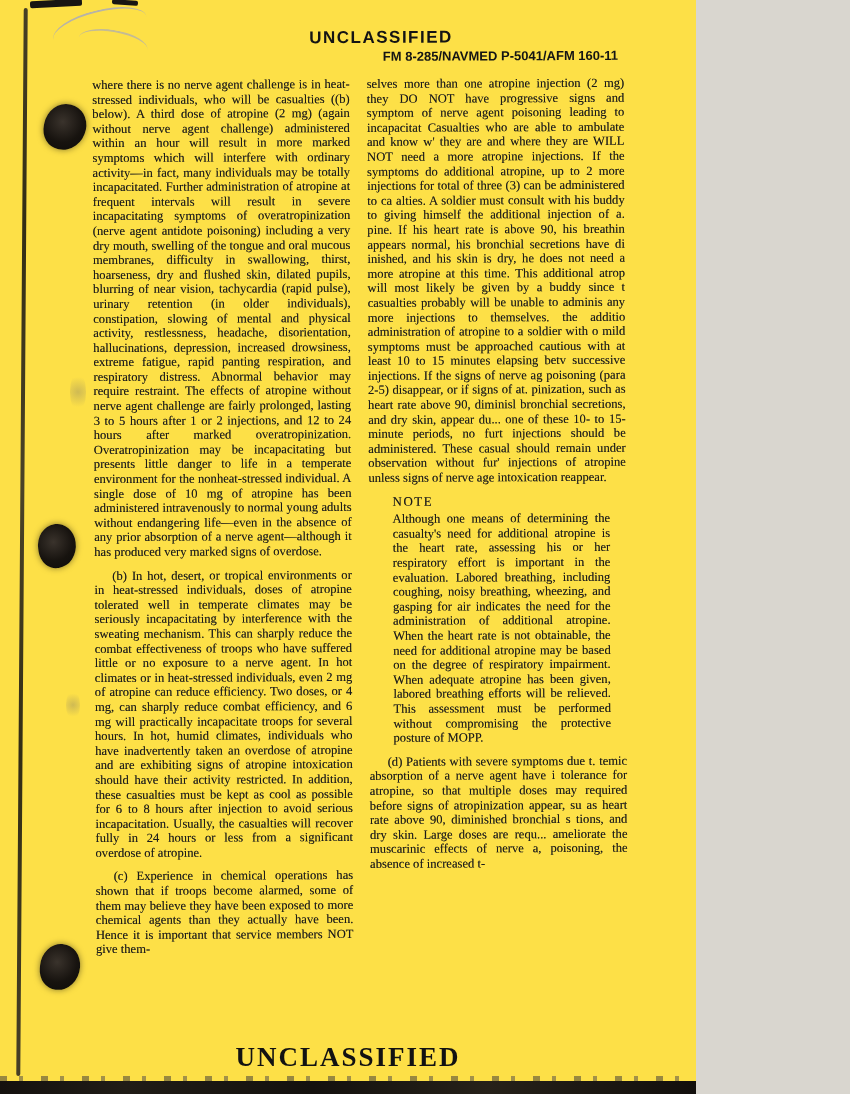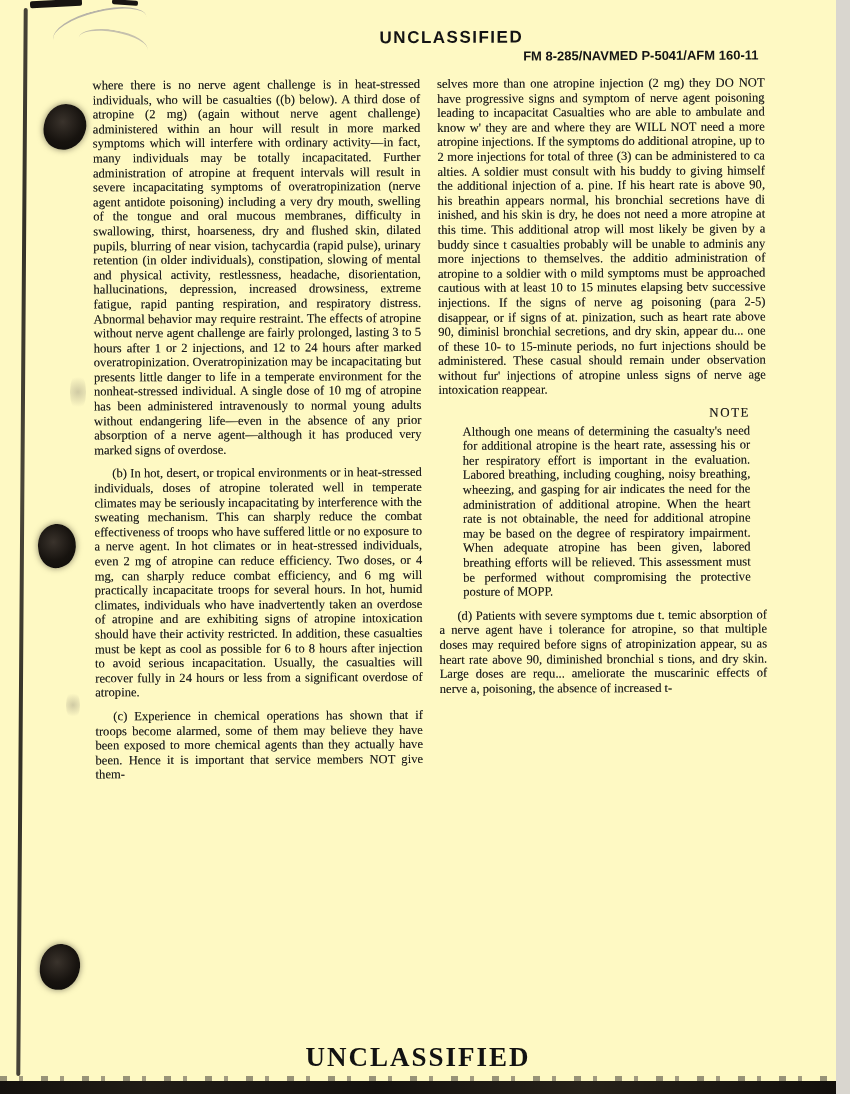--- a/index.html
+++ b/index.html
@@ -1,19 +1,19 @@
 <!DOCTYPE html>
 <html><head>
 <meta charset="utf-8">
 <style>
   html,body{margin:0;padding:0;background:#d9d6cf;}
   .page{
     position:relative;
-    width:836px;height:1094px;
-    background:#fef9c3;
+    width:696px;height:1094px;
+    background:#fde047;
     overflow:hidden;
     font-family:"Liberation Serif", serif;
     color:#1b1b1b;
   }
   
   .edge-bottom{
     position:absolute;left:0;right:0;bottom:0;height:13px;
     background:linear-gradient(90deg,#14110e 0%,#201c16 18%,#14110e 45%,#262119 70%,#120f0c 100%);
   }
   .edge-bottom-speckle{
@@ -73,21 +73,21 @@
     flex:1;min-width:0;
     font-size:12.6px;line-height:14.6px;
     text-align:justify;
     color:#1b1b1b;
     text-shadow:0 0 .4px rgba(27,27,27,.55);
   }
   .col p{margin:0 0 9px 0;}
   .col p.indent{text-indent:18px;}
   .note-block{margin:4px 16px 9px 24px;}
   .note-heading{
-    text-align:right;letter-spacing:1.5px;font-size:13px;
+    text-align:left;letter-spacing:1.5px;font-size:13px;
     margin:2px 0 3px 0;
   }
   .classification-footer{
     position:absolute;left:0;right:0;top:1042px;
     text-align:center;
     font-family:"Liberation Serif", serif;
     font-weight:bold;font-size:27px;letter-spacing:2px;color:#121212;
   }
 </style>
 </head>

